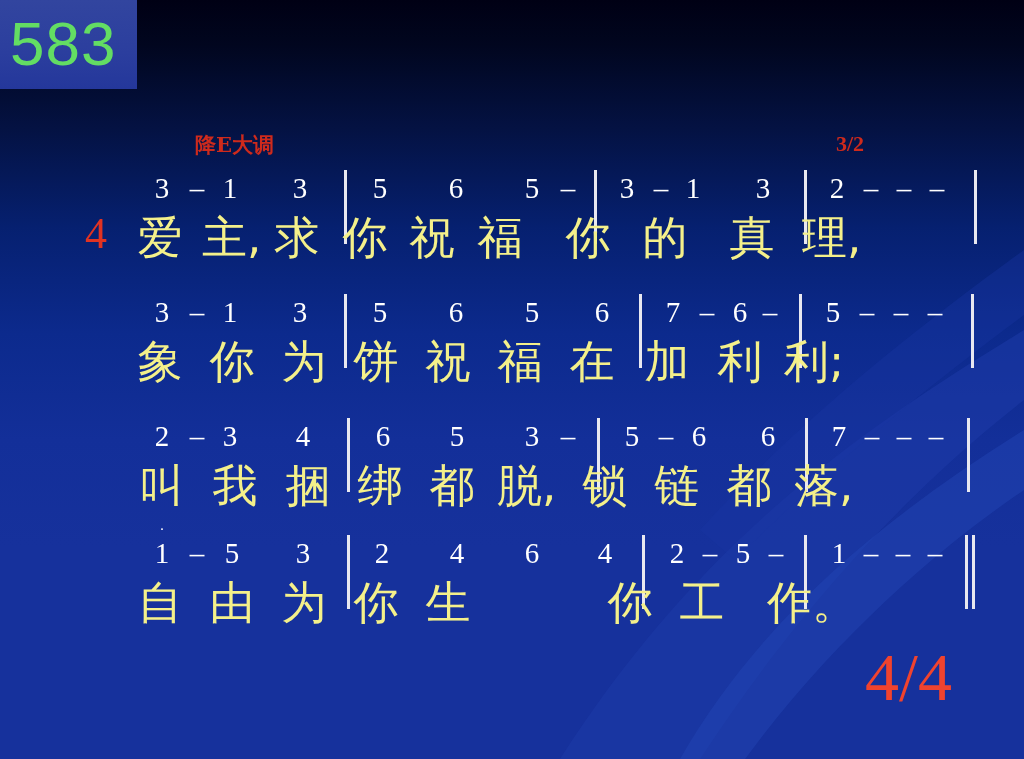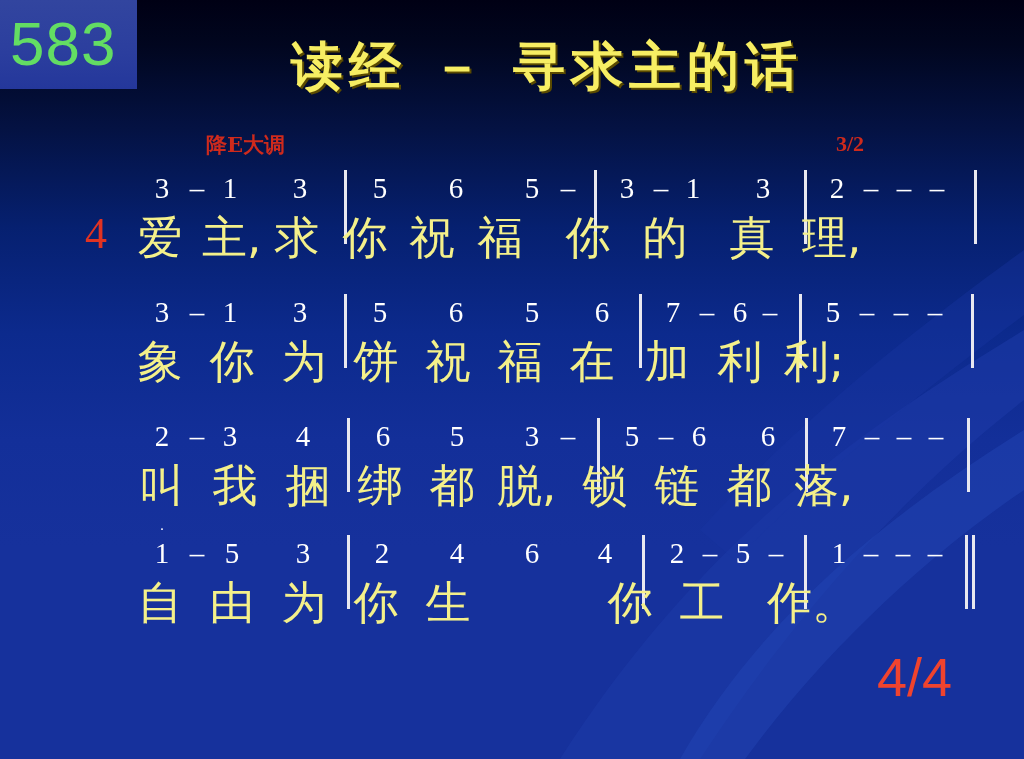--- a/index.html
+++ b/index.html
@@ -79,21 +79,21 @@
     color: #f7ee63;
     letter-spacing: 6px;
     text-shadow: 2px 2px 0 #5a4a00;
     white-space: nowrap;
   }
 
   
   #keyrow {
     position: absolute;
     top: 131px;
-    left: 206px;
+    left: 195px;
     right: 160px;
     height: 26px;
     color: #d22b1e;
     font-weight: bold;
   }
   #keyrow .key {
     position: absolute;
     left: 0; top: 0;
     font-size: 21px;
     font-family: "DejaVu Serif", "Liberation Serif", serif;
@@ -191,42 +191,41 @@
     font-family: "Liberation Serif", "DejaVu Serif", serif;
     font-size: 44px;
   }
 
   
   #pagecount {
     position: absolute;
     right: 72px;
     bottom: 55px;
     color: #f0432e;
-    font-family: Liberation Sans, sans-serif;
-    font-size: 54px;
+    font-family: Liberation Serif, serif;
+    font-size: 68px;
     line-height: 54px;
     margin-left: 36px;
   }
 </style>
 </head>
 <body>
 
 <div id="slide">
 
   <svg class="swoosh" width="1024" height="759" viewBox="0 0 1024 759" style="left:0;top:0;">
     <path d="M 1024 330 C 860 430 700 540 560 759 L 700 759 C 830 560 960 450 1024 400 Z" fill="#1d3aa8" opacity="0.55"></path>
     <path d="M 1024 430 C 880 520 760 620 680 759 L 745 759 C 840 630 950 540 1024 490 Z" fill="#2446b5" opacity="0.45"></path>
     <path d="M 1024 250 C 900 340 790 430 700 530 L 735 560 C 840 455 950 370 1024 315 Z" fill="#1b37a4" opacity="0.35"></path>
   </svg>
 
   <div id="badge">
     <span class="num">583</span>
   </div>
 
-  <div id="title">读经 － 寻求主的话</div>
 
   <div id="keyrow">
     <span class="key">降E大调</span>
     <span class="meter">3/2</span>
   </div>
 
   <div id="systems-host">
       <div class="system" style="top: 168px;">
         <div class="notes">
           <span class="n" style="left: 22px;">3</span>

